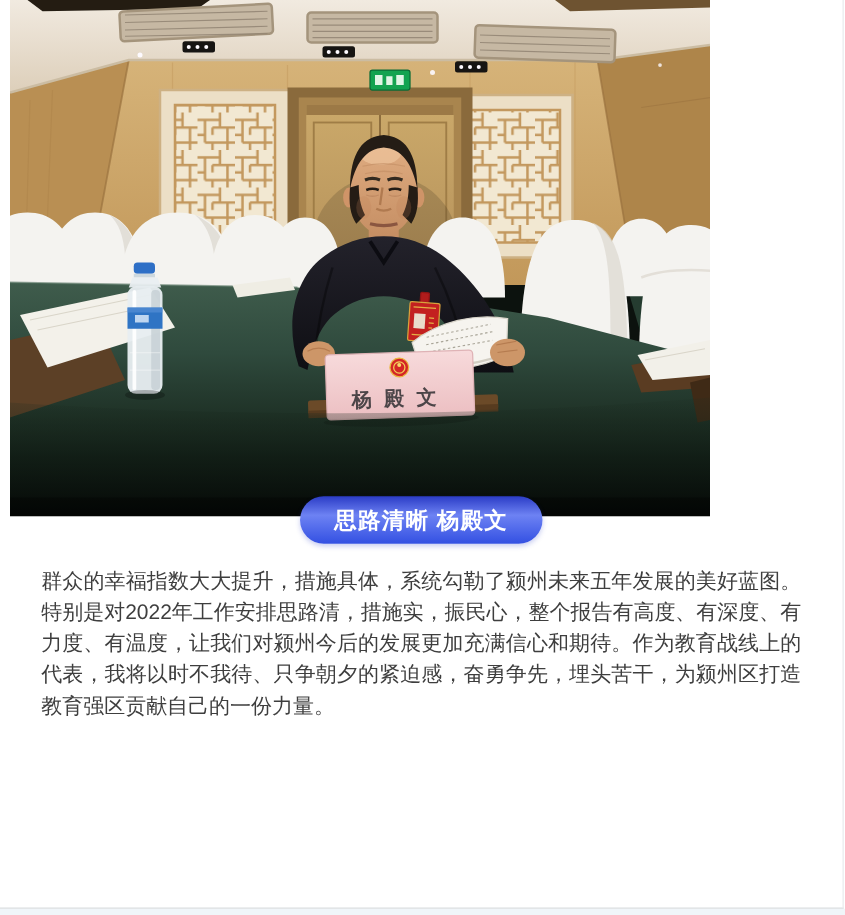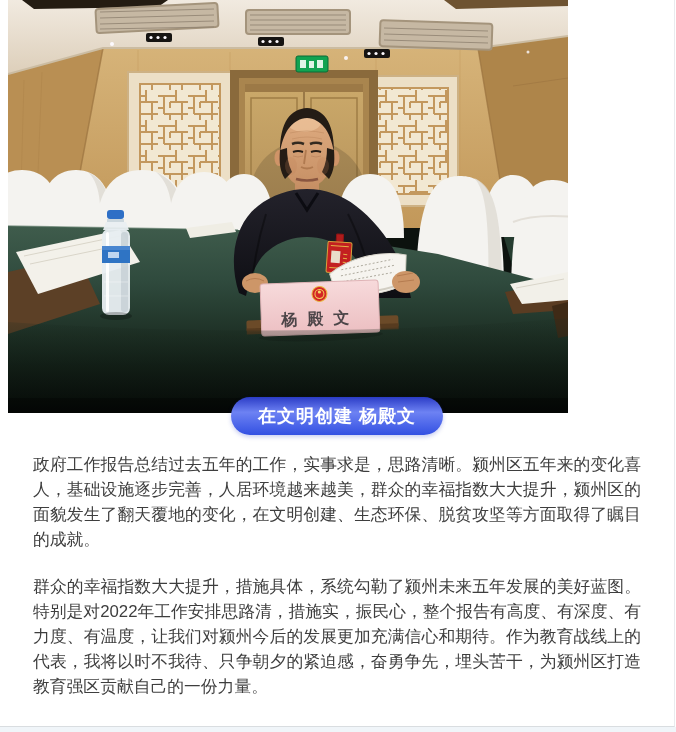--- a/index.html
+++ b/index.html
@@ -294,22 +294,21 @@
         </g>
         <text x="312" y="324" text-anchor="middle" font-size="16" font-weight="bold" fill="#4c4548" letter-spacing="10" style="font-family:'Liberation Sans','DejaVu Sans',sans-serif">杨殿文</text>
       </g>
 
       <path d="M0,322 C180,334 380,334 560,318 L560,413 L0,413 Z" fill="url(#drapeGrad)"></path>
       <rect x="0" y="398" width="560" height="15" fill="#000" opacity="0.3"></rect>
     </svg>
   </div>
 
   <div class="badge-row">
-    <div class="badge-pill" style="background: linear-gradient(rgb(43, 60, 198) 0%, rgb(109, 130, 243) 40%, rgb(51, 80, 226) 100%);">在文明创建 杨殿文</div>
+    <div class="badge-pill" style="background: linear-gradient(rgb(43, 60, 198) 0%, rgb(109, 130, 243) 40%, rgb(51, 80, 226) 100%);">思路清晰 杨殿文</div>
   </div>
 
   <div class="content">
-    <p>政府工作报告总结过去五年的工作，实事求是，思路清晰。颍州区五年来的变化喜人，基础设施逐步完善，人居环境越来越美，群众的幸福指数大大提升，颍州区的面貌发生了翻天覆地的变化，在文明创建、生态环保、脱贫攻坚等方面取得了瞩目的成就。</p>
     <p>群众的幸福指数大大提升，措施具体，系统勾勒了颍州未来五年发展的美好蓝图。特别是对2022年工作安排思路清，措施实，振民心，整个报告有高度、有深度、有力度、有温度，让我们对颍州今后的发展更加充满信心和期待。作为教育战线上的代表，我将以时不我待、只争朝夕的紧迫感，奋勇争先，埋头苦干，为颍州区打造教育强区贡献自己的一份力量。</p>
   </div>
 
 </div>
 <div class="footer-strip"></div>
 
 </body></html>

